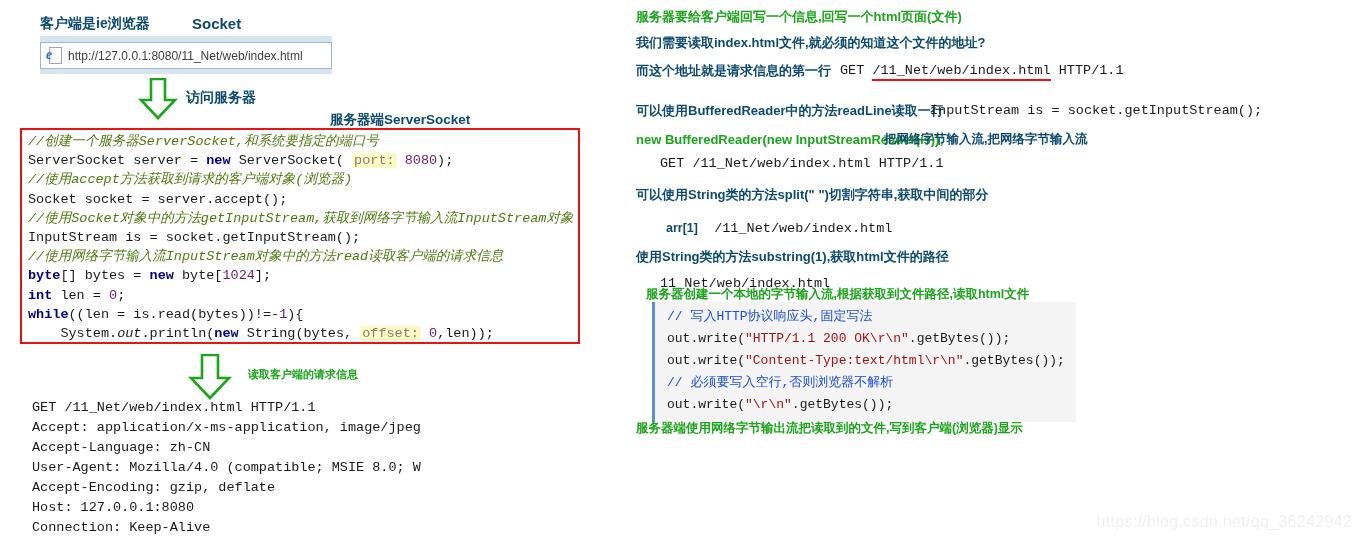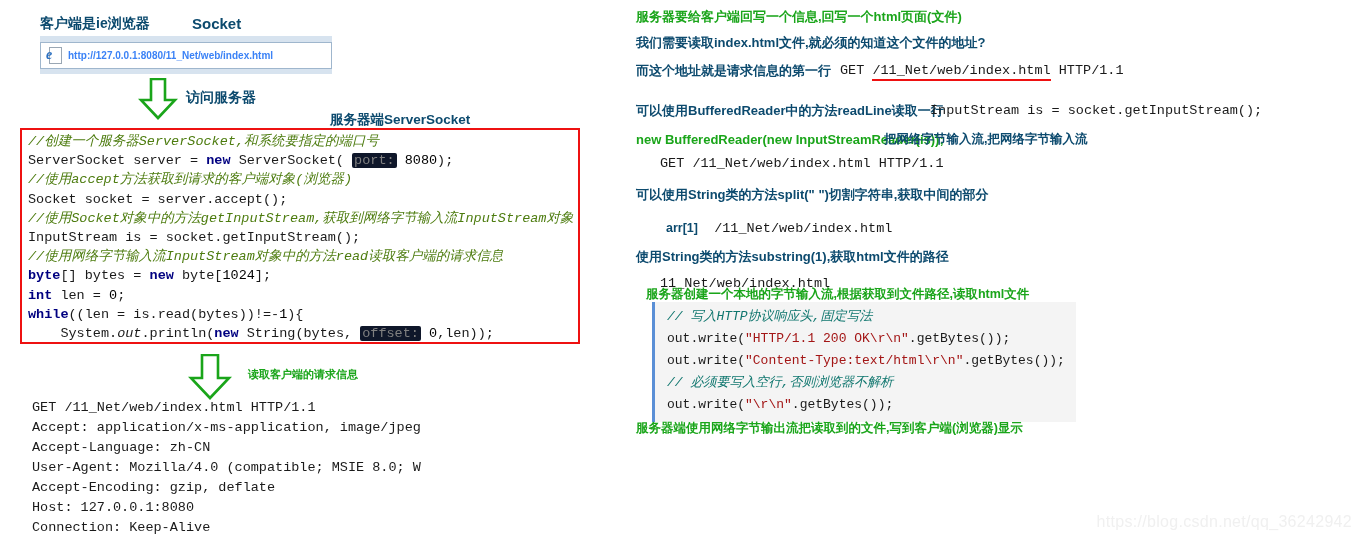--- a/index.html
+++ b/index.html
@@ -47,21 +47,21 @@
     background:#ffffff;border:1px solid #9aa7b4;
   }
   .ie-icon .e{
     position:absolute;left:0;top:1px;
     font-family:"Liberation Serif", serif;
     font-style:italic;font-weight:bold;font-size:14px;
     color:#2a6fc0;line-height:14px;
   }
   #url-text{
     font-family:"Liberation Sans", sans-serif;
-    font-size:10px;color:#3b82f6;white-space:nowrap;font-weight:bold;
+    font-size:12px;color:#404040;white-space:nowrap;
   }
 
   
   .down-arrow{display:block;}
 
   
   #code-box{
     left:20px;top:128px;width:560px;height:216px;
     border:2px solid #ee1111;
     background:#ffffff;
@@ -71,23 +71,23 @@
   }
   .code{
     font-family:"Liberation Mono", monospace;
     font-size:13.5px;
     line-height:19.2px;
     white-space:pre;
     color:#1a1a1a;
   }
   .cmt{color:#4d7c0f;font-style:italic;}
   .kw{color:#000080;font-weight:bold;}
-  .num{color:#000000;}
+  .num{color:#701a75;}
   .hint{
-    background:#0f172a;color:#808080;
+    background:#fef9c3;color:#808080;
     border-radius:2px;padding:0 2px;font-style:normal;
   }
 
   
   .plain{
     font-family:"Liberation Mono", monospace;
     font-size:13.5px;
     line-height:20px;
     white-space:pre;
     color:#1a1a1a;
@@ -113,21 +113,21 @@
     box-sizing:border-box;
     padding:4px 0 0 12px;
   }
   .rcode{
     font-family:"Liberation Mono", monospace;
     font-size:13px;
     line-height:22px;
     white-space:pre;
     color:#1a1a1a;
   }
-  .rcmt{color:#0f766e;font-style:italic;}
+  .rcmt{color:#1d4ed8;}
   .rstr{color:#a31515;}
 
   
   #watermark{
     right:8px;bottom:8px;
     font-family:"Liberation Sans", sans-serif;
     font-size:16px;
     color:#f0f0f0;
     letter-spacing:.3px;
     white-space:nowrap;

